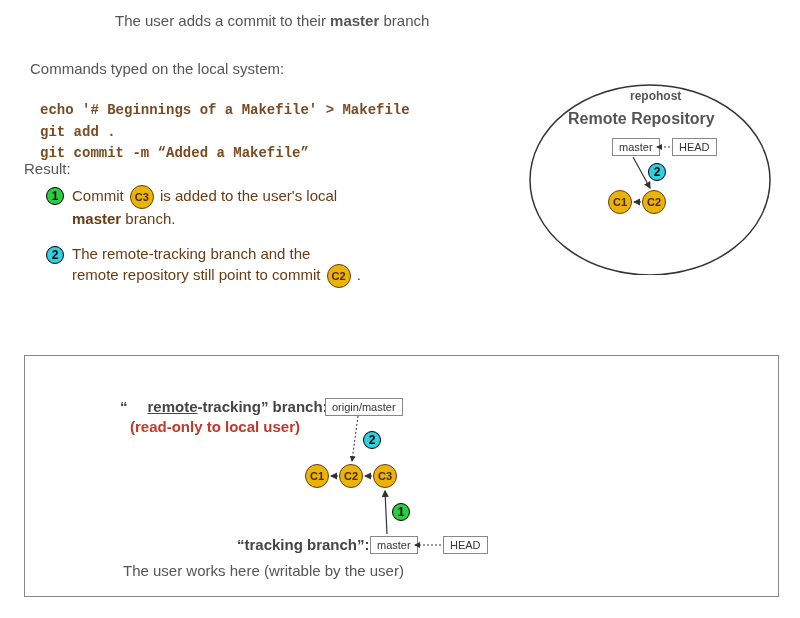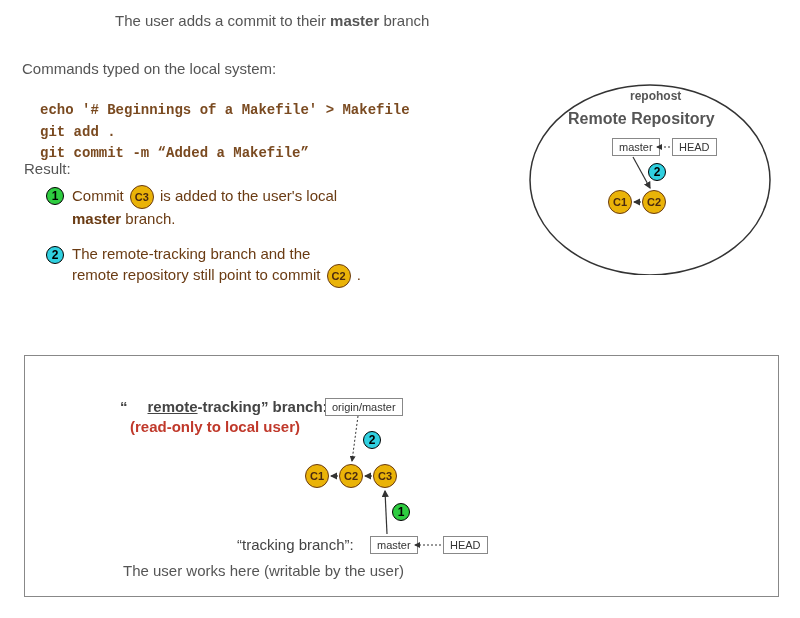--- a/index.html
+++ b/index.html
@@ -141,40 +141,40 @@
     position: absolute;
     left: 105px; top: 62px;
     font-size: 15px;
     color: #c0392b;
     font-weight: bold;
   }
   .track-label {
     position: absolute;
     left: 212px; top: 180px;
     font-size: 15px;
-    font-weight: normal;
+    font-weight: bold;
     color: #444;
   }
   .track-sub {
     position: absolute;
     left: 98px; top: 206px;
     font-size: 15px;
     color: #555;
   }
   .abs { position: absolute; }
   svg.arrows { position: absolute; left: 0; top: 0; pointer-events: none; }
 </style>
 </head>
 <body>
 
 <div class="title">
   <span>The user adds a commit to their </span><strong>master</strong><span> branch</span>
 </div>
 
-<div class="subheading" style="left:22px; top:60px;">Commands typed on the local system:</div>
+<div class="subheading" style="left:30px; top:60px;">Commands typed on the local system:</div>
 
 <div class="cmd-block"><span>echo '# Beginnings of a Makefile' &gt; Makefile</span>
 <span>git add .</span>
 <span>git commit -m “Added a Makefile”</span></div>
 
 <div class="subheading" style="left:24px; top:160px;">Result:</div>
 
 <div class="result-item" style="left:46px; top:185px;">
   <span class="badge badge-step badge-green" style="margin-top:2px;">1</span>
   <div class="text">

